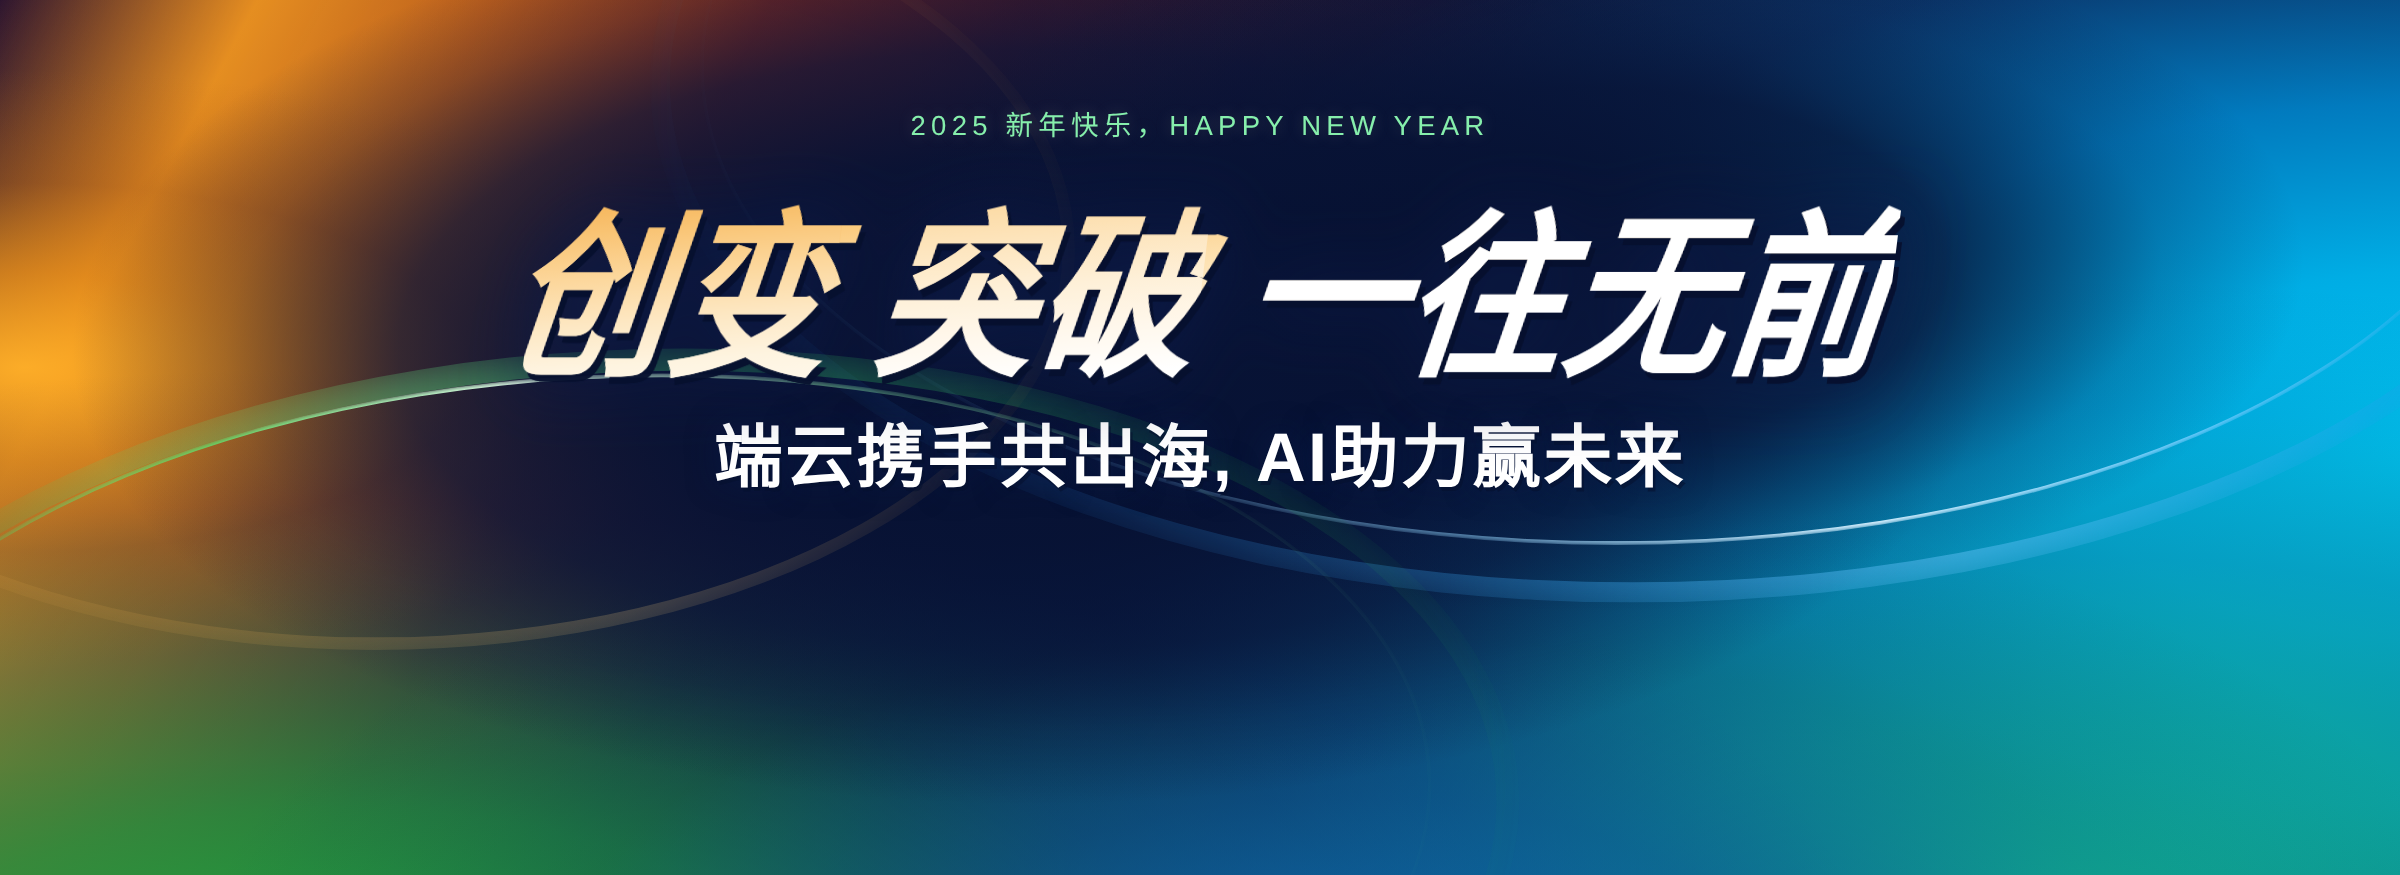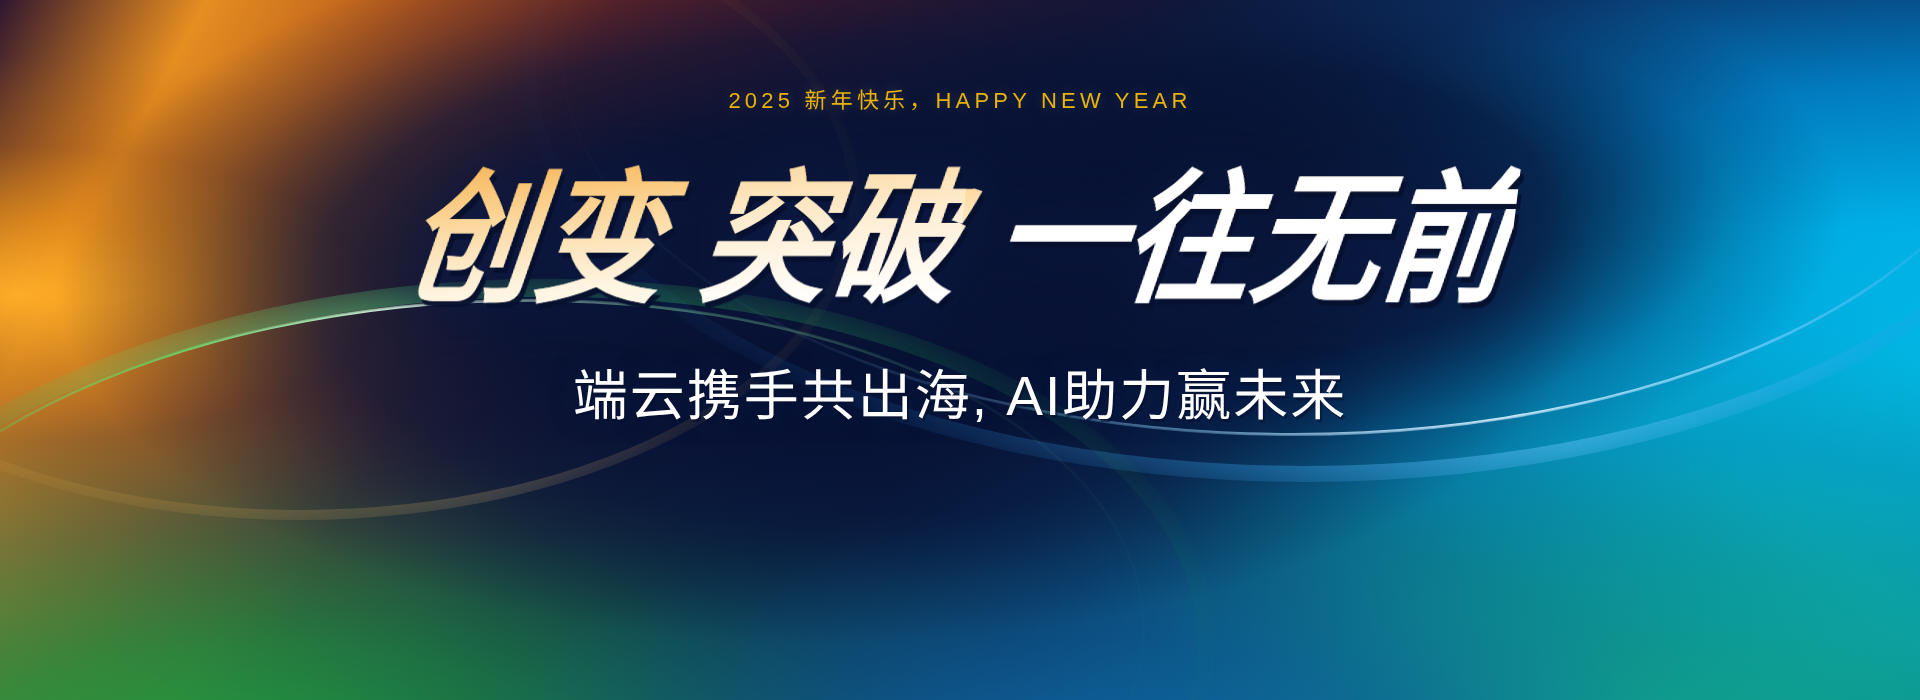--- a/index.html
+++ b/index.html
@@ -258,21 +258,21 @@
     flex-direction: column;
     align-items: center;
     text-align: center;
   }
 
   .tagline {
     margin-top: 82px;
     font-size: 22px;
     letter-spacing: 4.2px;
     font-weight: 400;
-    color: #eab308;
+    color: #86efac;
     white-space: nowrap;
     text-shadow: 0 0 14px rgba(246,226,196,0.22);
   }
 
   .headline {
     margin-top: 62px;
     font-size: 128px;
     line-height: 1;
     font-weight: 700;
     font-style: italic;
@@ -330,24 +330,24 @@
       #ffffff 100%);
     -webkit-background-clip: text;
             background-clip: text;
     color: transparent;
     -webkit-text-fill-color: transparent;
   }
 
   .headline .gap { display: inline-block; width: 36px; }
 
   .subtitle {
-    margin-top: 62px;
+    margin-top: 32px;
     font-size: 55px;
     line-height: 1.1;
-    font-weight: 400;
+    font-weight: 700;
     letter-spacing: 2px;
     color: #ffffff;
     white-space: nowrap;
     text-shadow:
       2px 3px 0 rgba(6,16,46,0.55),
       0 0 24px rgba(10,30,80,0.55);
   }
 
   
   .vignette {

